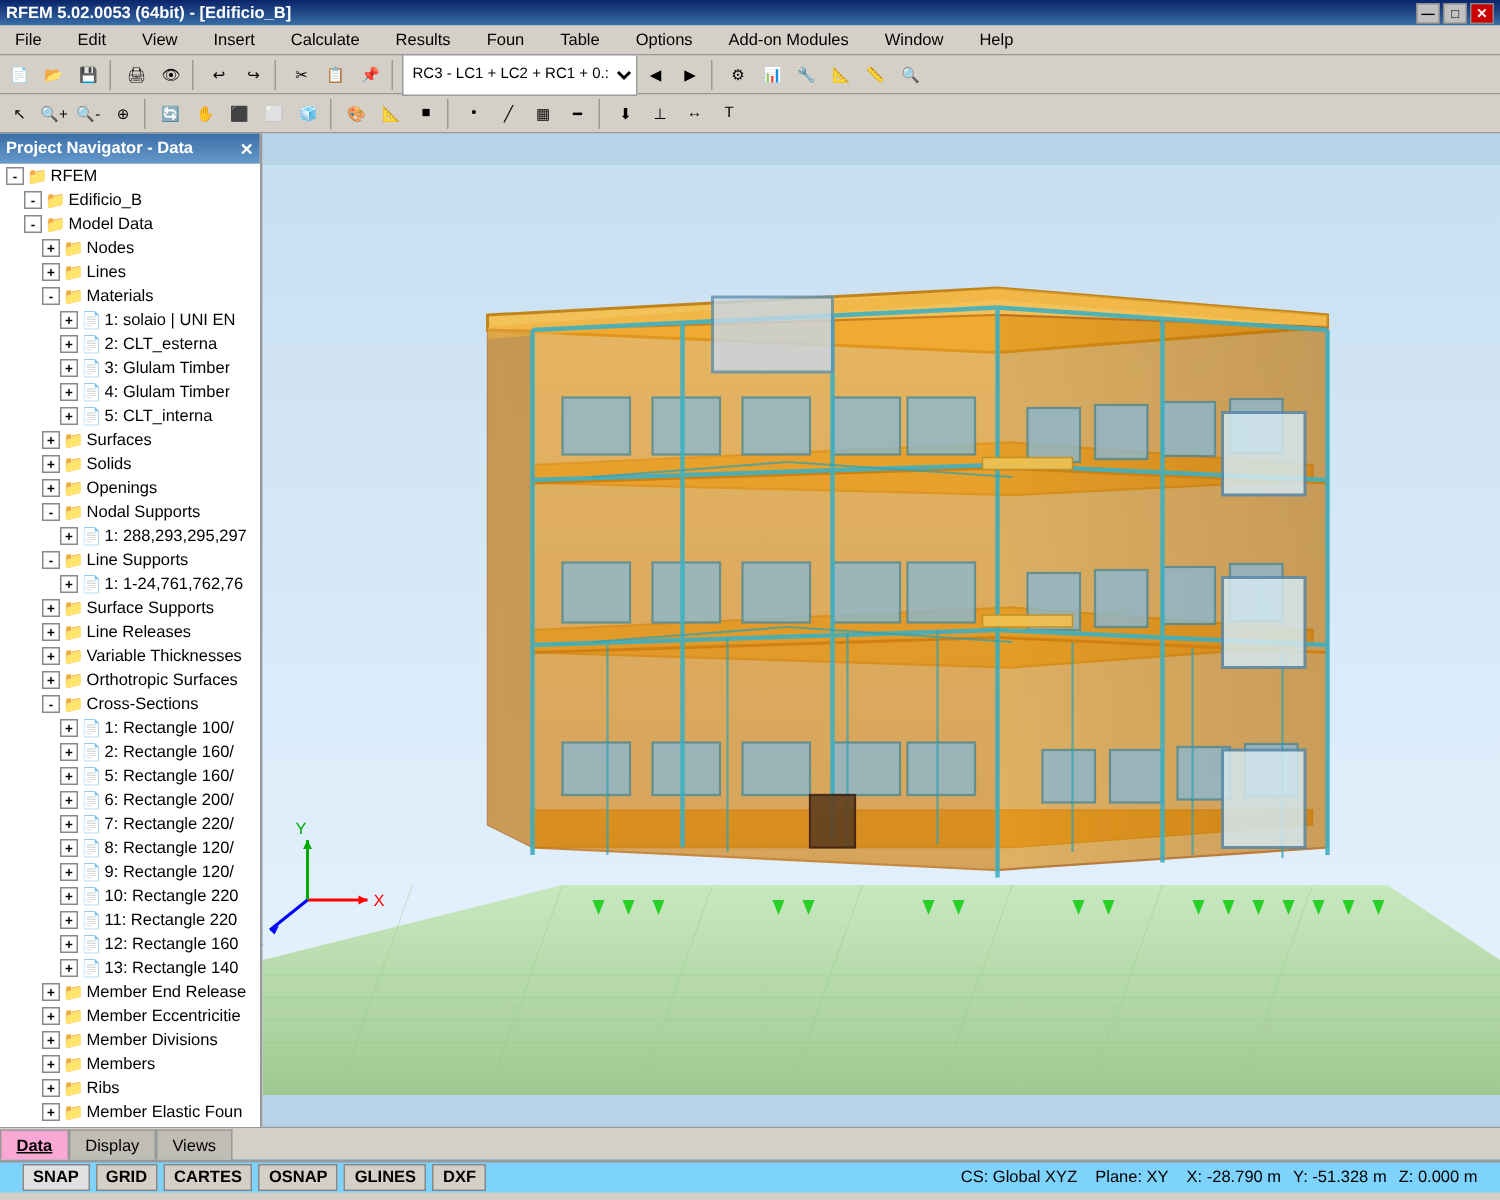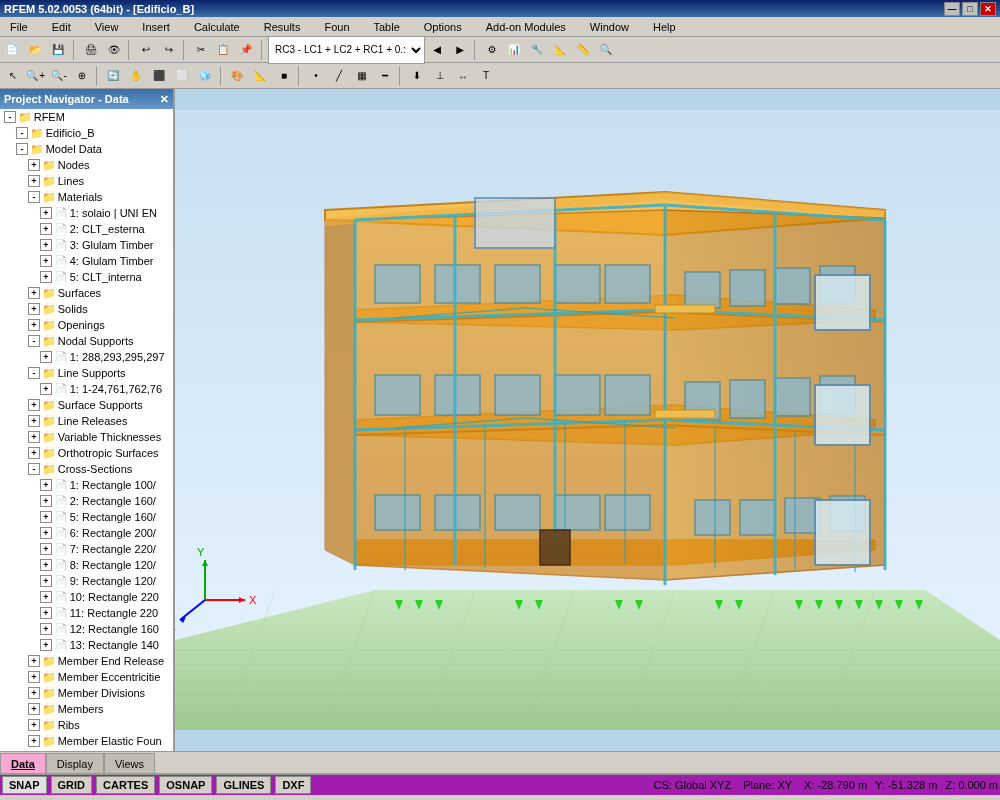--- a/index.html
+++ b/index.html
@@ -157,25 +157,25 @@
     }
     .nav-tab.active {
       background: #f9a8d4;
       font-weight: bold;
       text-decoration: underline;
     }
 
     
     #status-bar {
       height: 22px;
-      background: #a21caf;
+      background: #7dd3fc;
       border-top: 2px solid #999;
       display: flex;
       align-items: center;
-      padding: 0 2px;
+      padding: 0 15px;
       font-size: 11px;
       gap: 4px;
     }
     .status-btn {
       height: 18px;
       padding: 0 6px;
       background: #d4d0c8;
       border: 1px solid #888;
       font-size: 11px;
       cursor: pointer;

